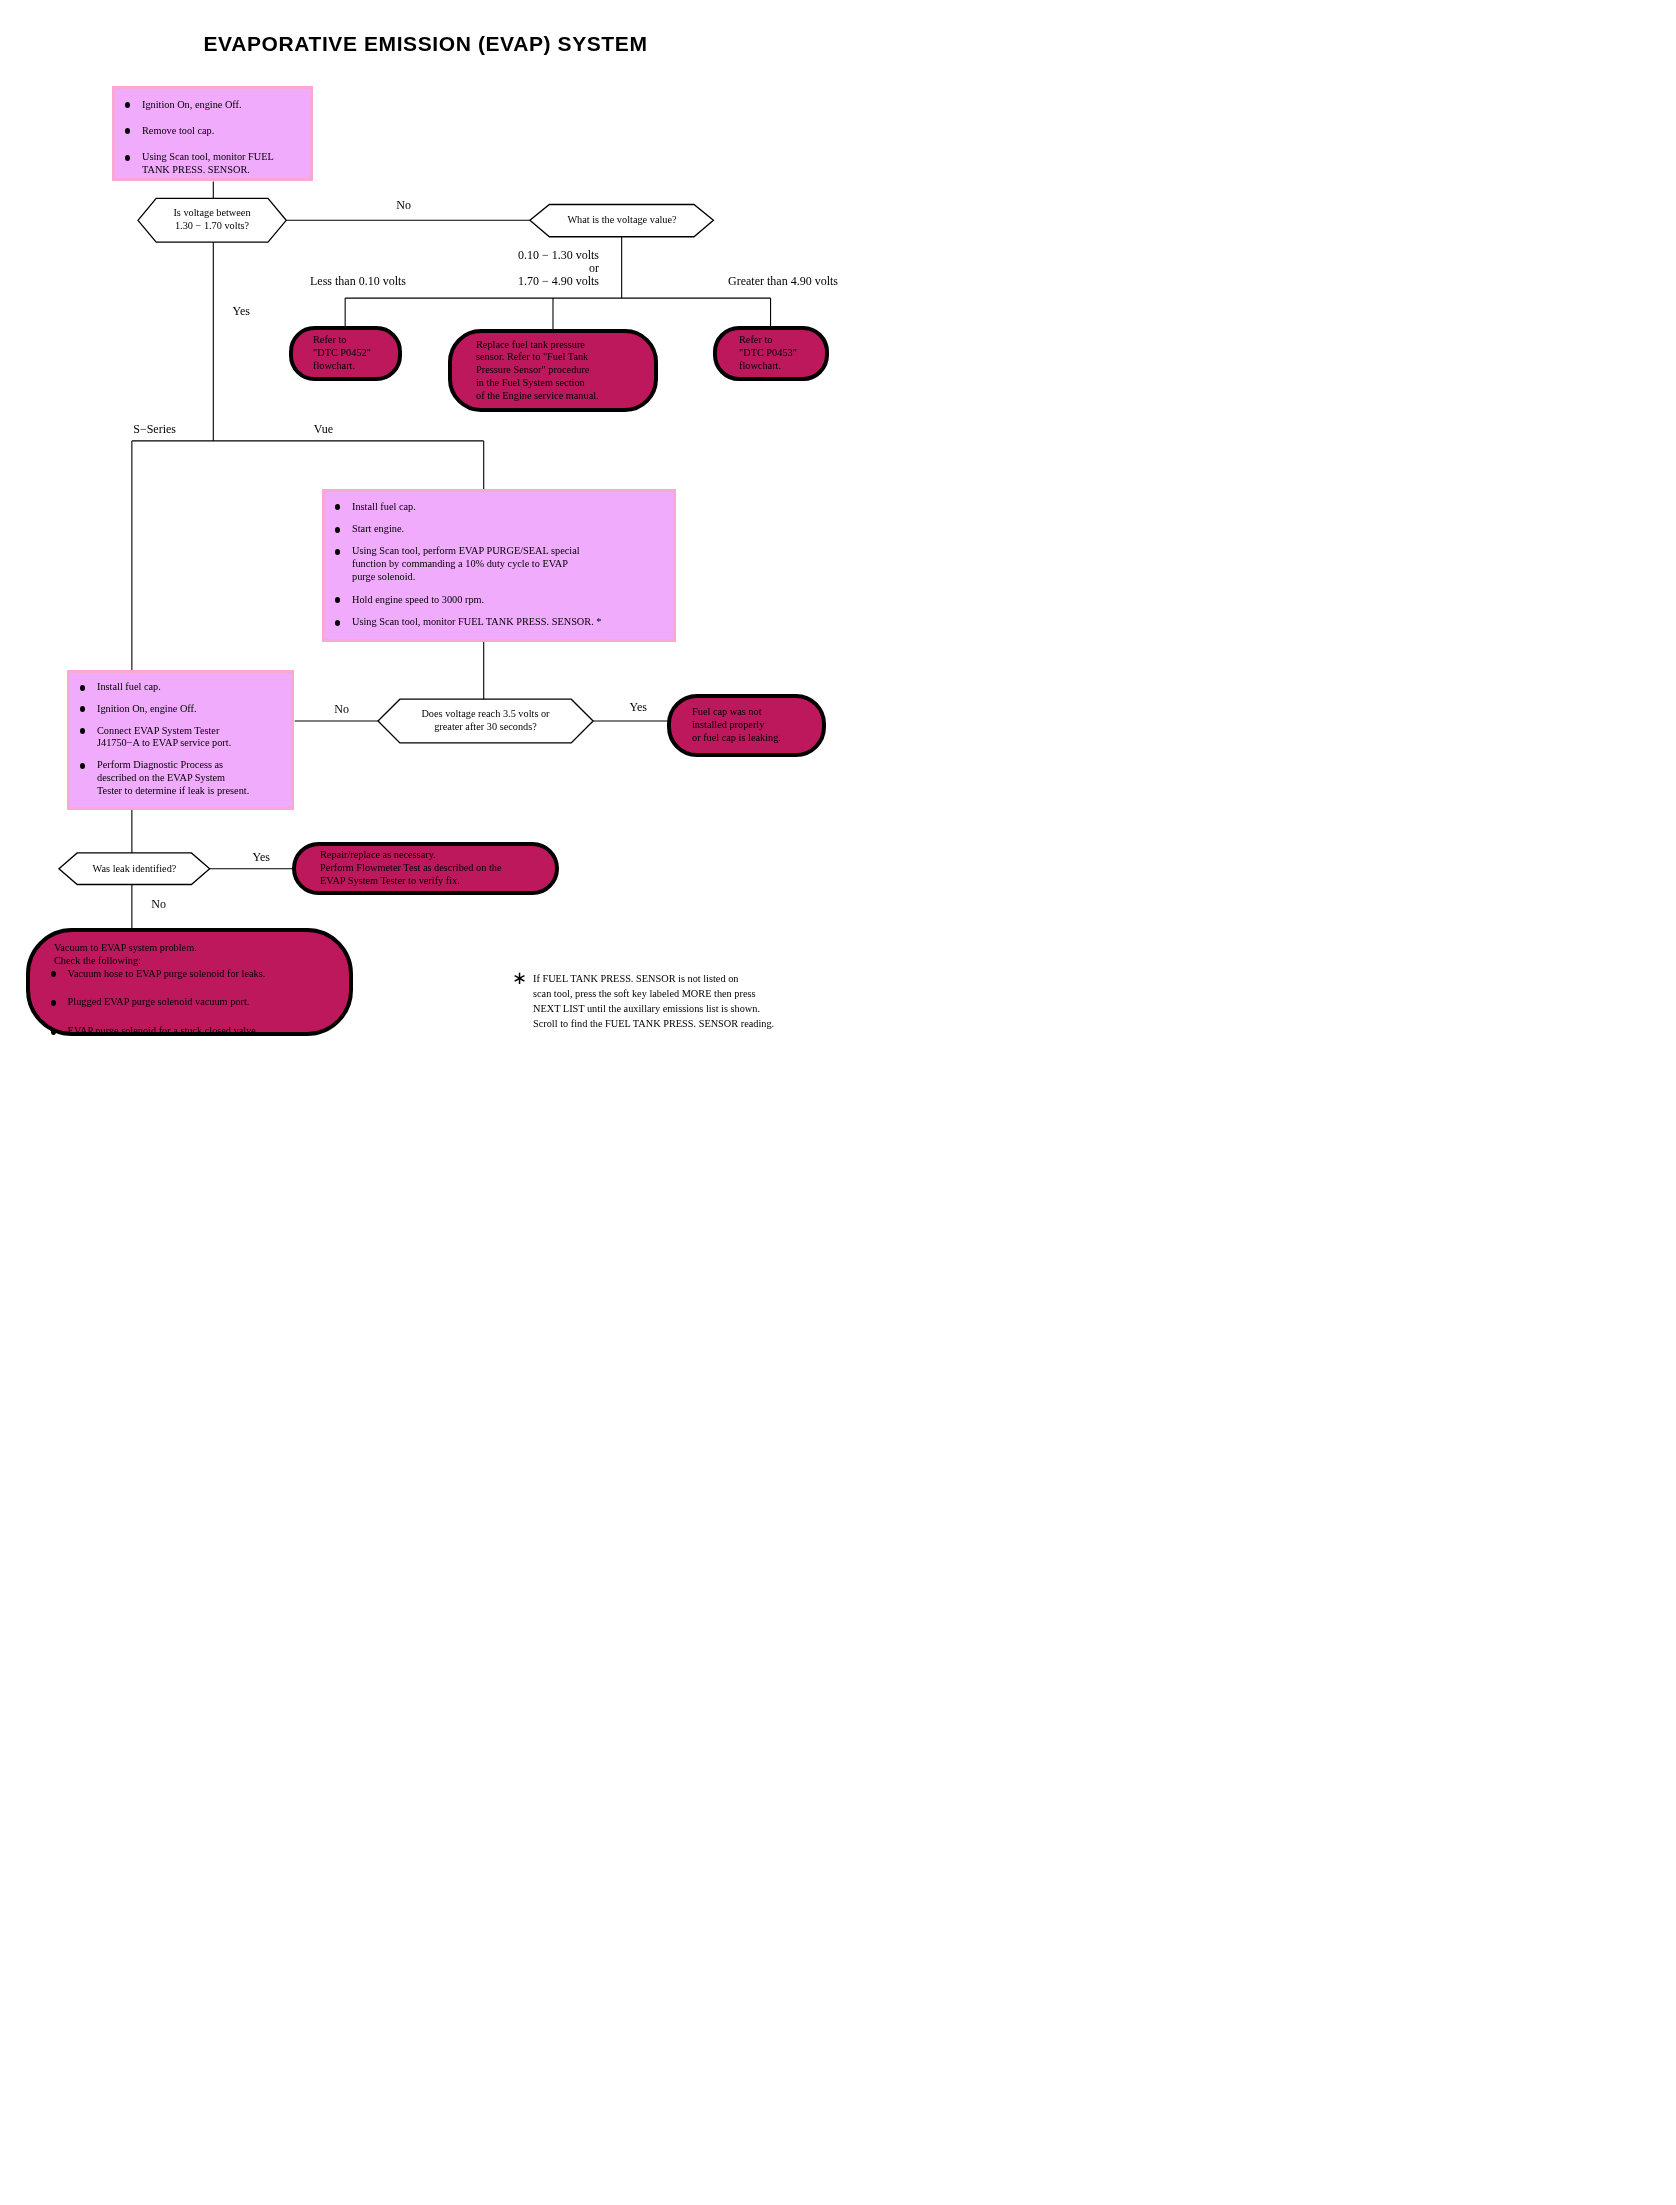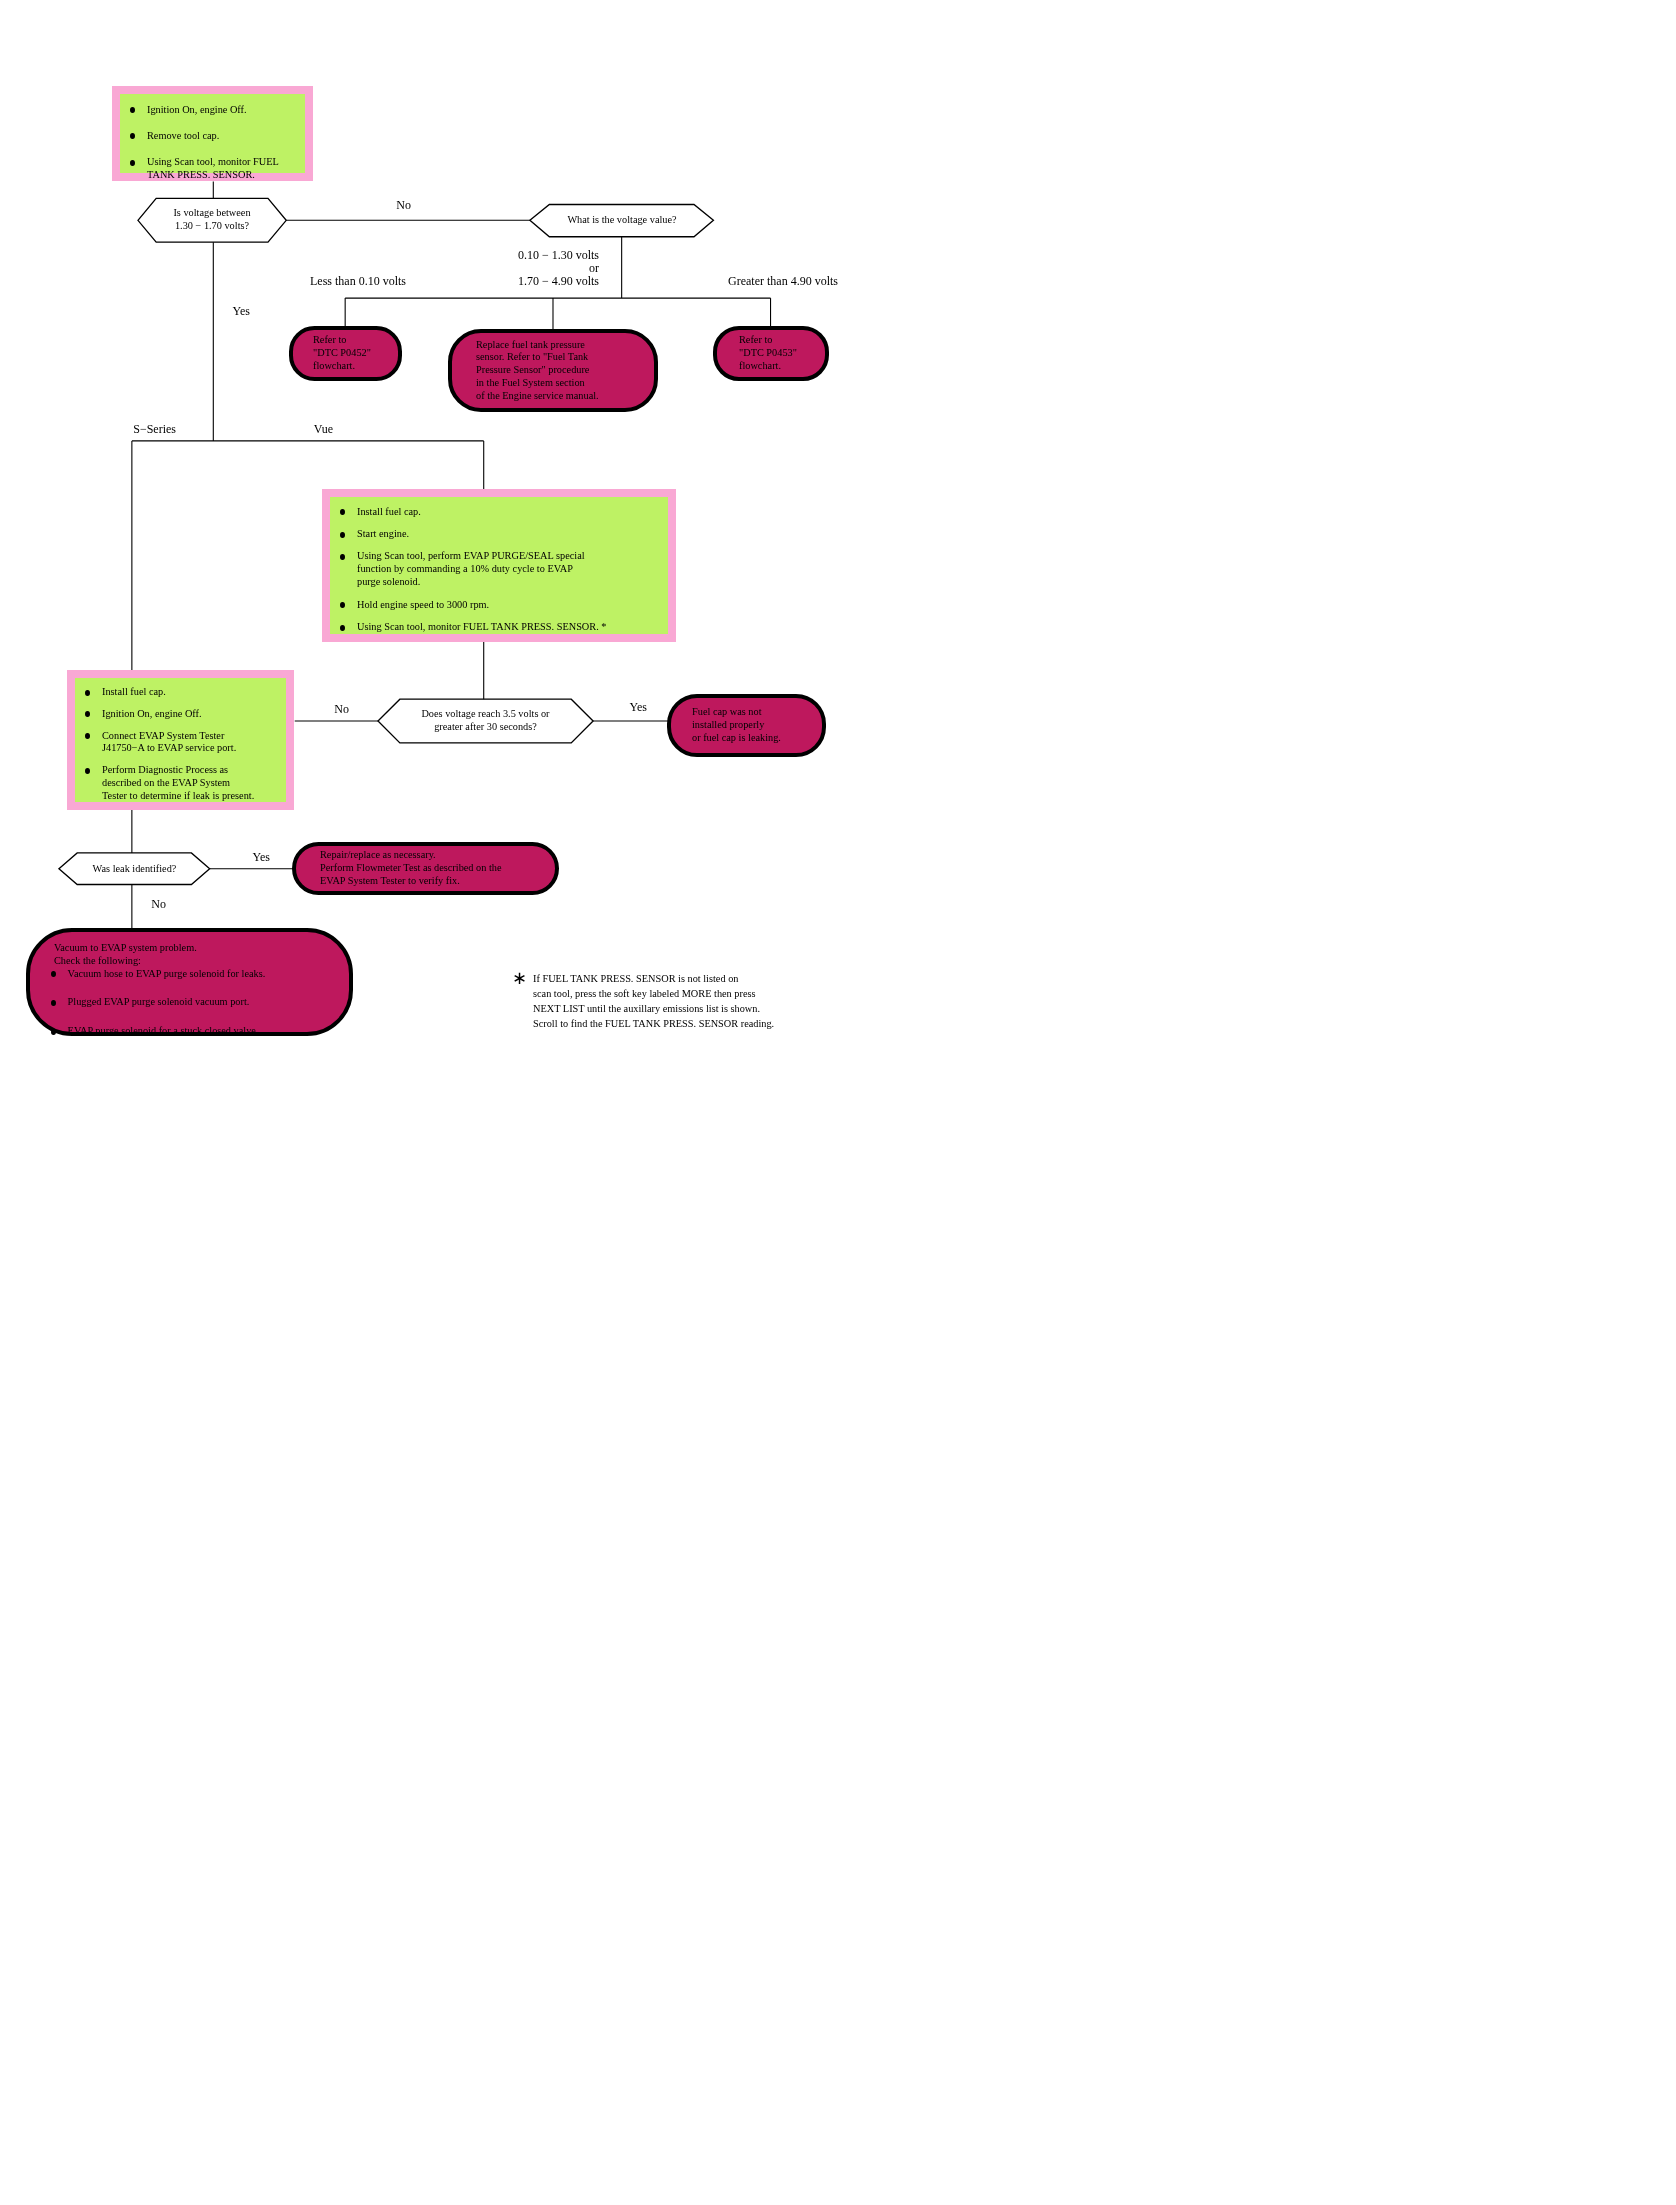--- a/index.html
+++ b/index.html
@@ -1,21 +1,21 @@
 <!DOCTYPE html>
 <html style="font-size:9.7px"><head>
 <meta charset="utf-8">
 <style>
   html,body{margin:0;padding:0;background:#ffffff;}
   #page{position:relative;width:838px;height:1103px;background:#ffffff;
         font-family:"Liberation Serif", serif;color:#000;overflow:hidden;}
   #wires{position:absolute;left:0;top:0;width:838px;height:1103px;}
   .title{position:absolute;left:12px;top:32px;width:827px;text-align:center;
          font-family:"Liberation Sans", sans-serif;font-weight:bold;font-size:21px;letter-spacing:0.6px;}
-  .process{position:absolute;border:8px solid #f9a8d4;background:#bef264;box-sizing:border-box;}
+  .process{position:absolute;border:3px solid #f9a8d4;background:#f0abfc;box-sizing:border-box;}
   .stadium{position:absolute;border:4.3px solid #000;background:#be185d;box-sizing:border-box;
            display:flex;align-items:center;}
   .stadium .txt{white-space:pre-line;font-size:10.3px;line-height:12.8px;}
   .hexlabel{position:absolute;display:flex;align-items:center;justify-content:center;
             text-align:center;font-size:10.3px;line-height:12.8px;white-space:pre-line;}
   .lbl{position:absolute;font-size:12px;line-height:12.8px;text-align:right;white-space:pre-line;}
   ul.blist{list-style:none;margin:0;padding:0;}
   ul.blist li{position:relative;padding-left:27px;white-space:pre-line;
               font-size:10.3px;line-height:12.8px;}
   ul.blist li::before{content:"";position:absolute;left:10.3px;top:3.6px;width:4.9px;height:6px;
@@ -48,20 +48,21 @@
       <path d="M217 1332 V1403"></path>
       <path d="M345 1429 H484"></path>
       <path d="M217 1455 V1530"></path>
       <polygon stroke-width="2.2" points="227,362 257,326 441,326 471,362 441,398 257,398"></polygon>
       <polygon stroke-width="2.2" points="872,362 904,336 1142,336 1174,362 1142,389 904,389"></polygon>
       <polygon stroke-width="2.2" points="622,1186 658,1150 940,1150 976,1186 940,1222 658,1222"></polygon>
       <polygon stroke-width="2.2" points="97,1429 127,1403 315,1403 345,1429 315,1455 127,1455"></polygon>
     </g>
   </svg>
 
+  <div class="title">EVAPORATIVE EMISSION (EVAP) SYSTEM</div>
 
   <div class="process" style="left:112px;top:86px;width:201px;height:95px;padding:9.7px 3.6px 3.6px 0;">
     <ul class="blist">
       <li style="margin-bottom:13.4px;">Ignition On, engine Off.</li>
       <li style="margin-bottom:13.4px;">Remove tool cap.</li>
       <li>Using Scan tool, monitor FUEL
 TANK PRESS. SENSOR.</li>
     </ul>
   </div>
 

